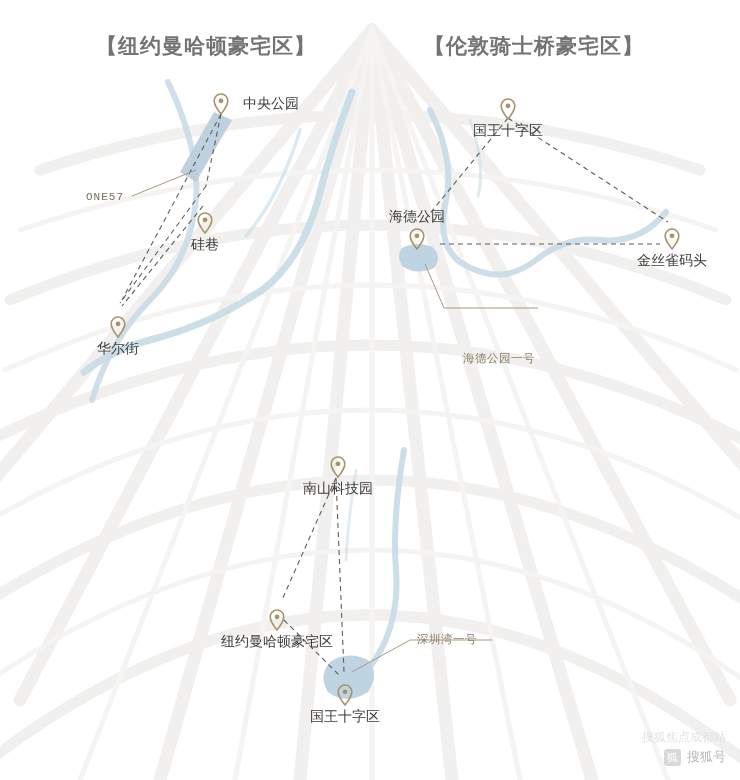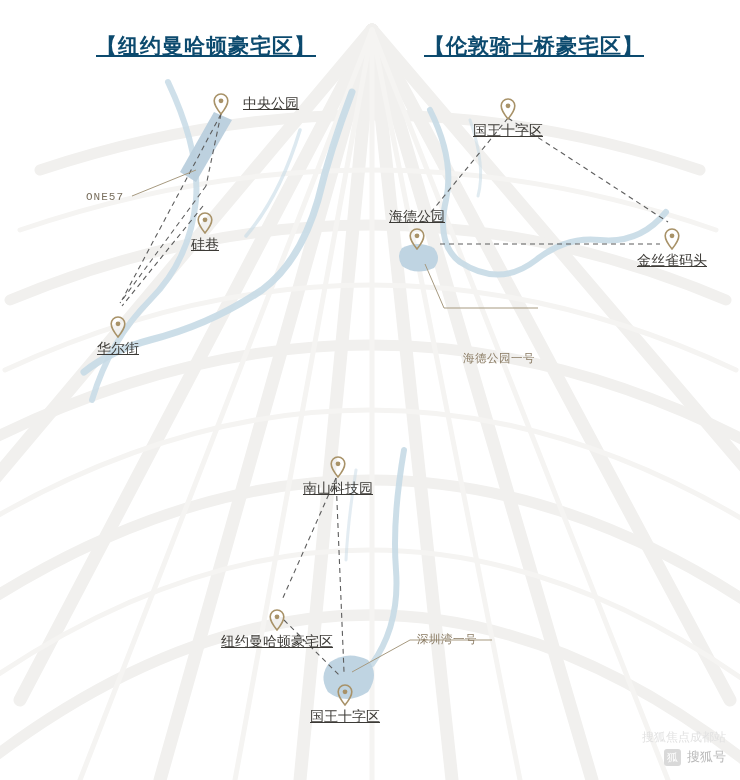--- a/index.html
+++ b/index.html
@@ -25,27 +25,26 @@
   }
   #overlay {
     position: absolute;
     left: 0; top: 0;
     width: 740px;
     height: 780px;
   }
 
   .region-title {
     position: absolute;
-    color: #0c4a6e;
+    color: #737373;
     font-size: 21px;
     font-weight: bold;
     letter-spacing: 1px;
     white-space: nowrap;
     font-family: "DejaVu Sans", "Liberation Sans", sans-serif;
-    text-decoration: underline;
   }
 
   .poi {
     position: absolute;
     white-space: nowrap;
   }
   .poi .pin {
     position: absolute;
     left: 50%;
     transform: translateX(-50%);
@@ -55,21 +54,20 @@
   }
   .poi .poi-label {
     position: absolute;
     left: 50%;
     transform: translateX(-50%);
     top: 24px;
     font-size: 14px;
     color: #3c3a36;
     white-space: nowrap;
     font-family: "DejaVu Sans", "Liberation Sans", sans-serif;
-    text-decoration: underline;
   }
   .poi.label-right .poi-label {
     left: 22px;
     right: auto;
     top: 2px;
     transform: none;
   }
   .poi.label-above .poi-label {
     top: -20px;
   }

